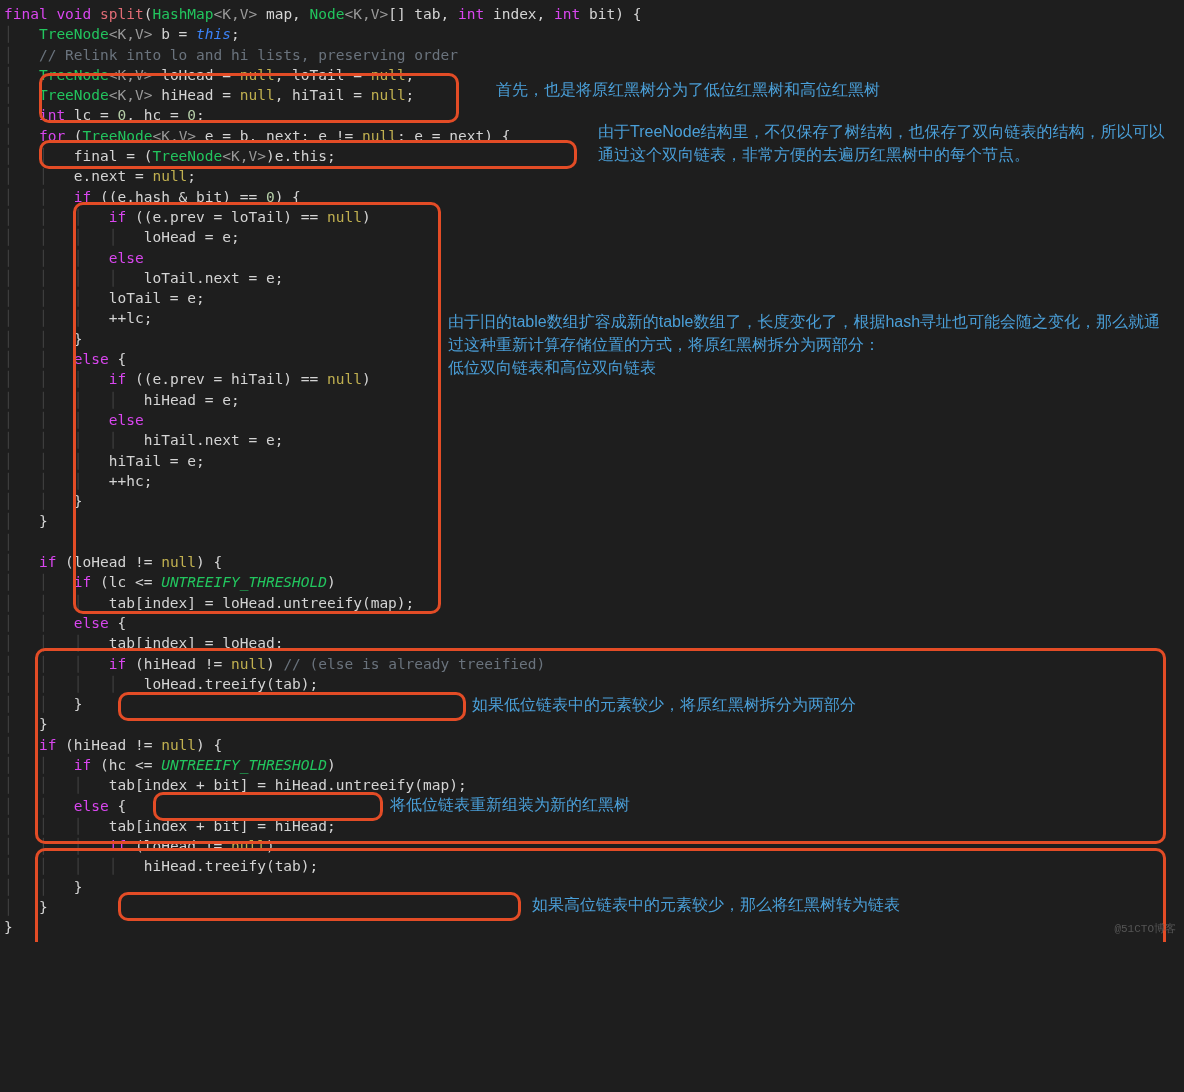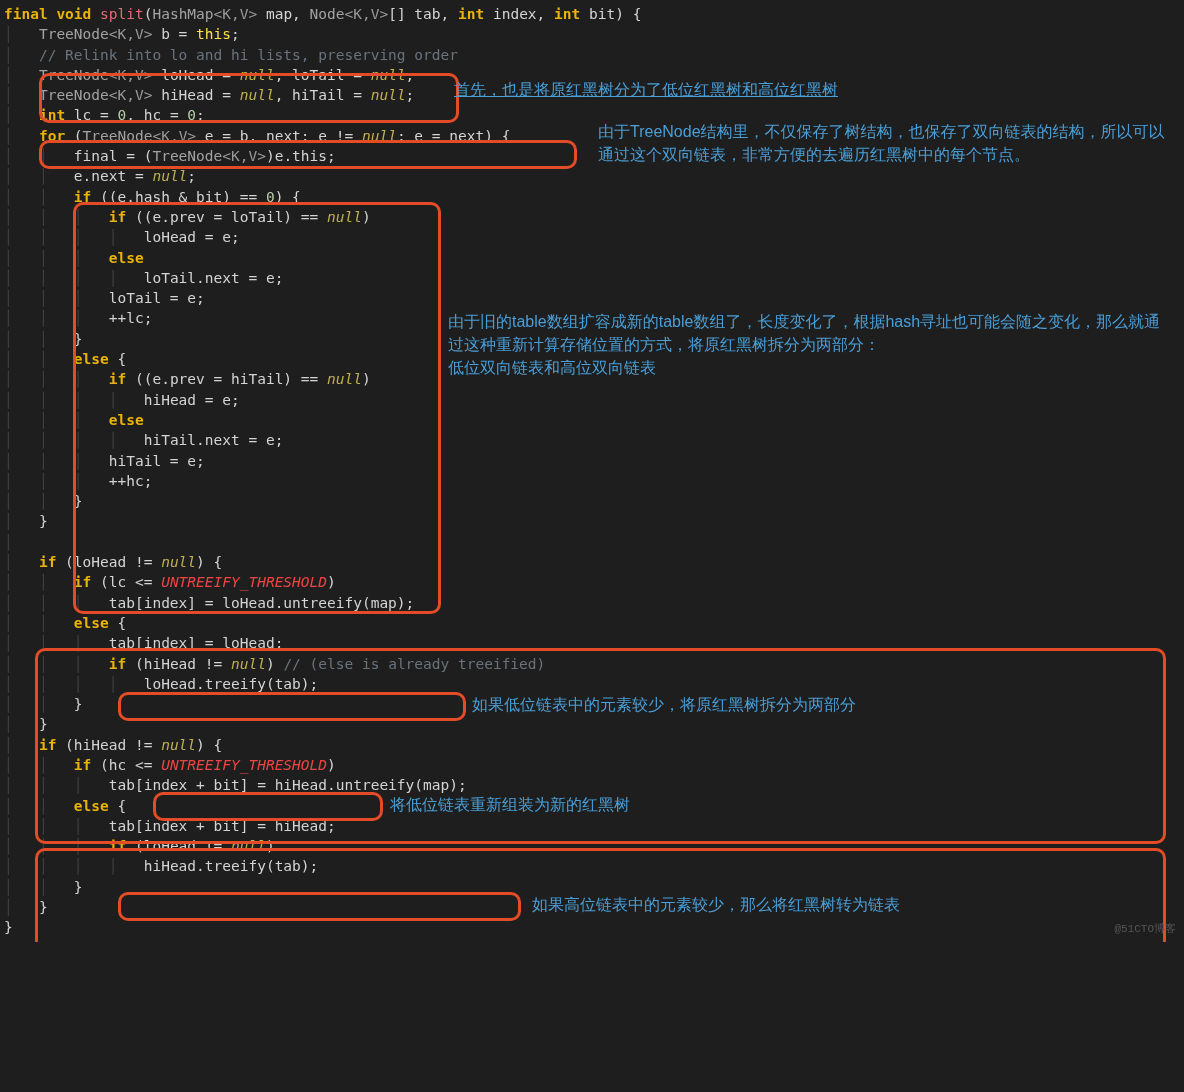--- a/index.html
+++ b/index.html
@@ -12,29 +12,29 @@
     color: #d4d4d4;
     width: 1184px;
     box-sizing: border-box;
     position: relative;
   }
   pre {
     margin: 0;
     font-family: inherit;
     white-space: pre;
   }
-  .kw { color: #eab308; font-weight: bold; } 
+  .kw { color: #d946ef; } 
   .fn { color: #e06c75; text-align: right; } 
-  .type { color: #a3a3a3; } 
+  .type { color: #22c55e; } 
   .gen { color: #9a9a9a; }
   .num { color: #b5cea8; }
-  .null { color: #c0b050; font-style: italic; }
-  .this { color: #fde047; }
+  .null { color: #c0b050; }
+  .this { color: #3b82f6; font-style: italic; }
   .cmt { color: #6a737d; margin-top: 40px; }
-  .const { color: #ef4444; font-style: italic; text-align: right; }
+  .const { color: #22c55e; font-style: italic; text-align: right; }
   .guide { color: #404040; }
 
   .box {
     position: absolute;
     border: 3px solid #e34c26;
     border-radius: 10px;
     pointer-events: none;
   }
   .anno {
     position: absolute;
@@ -107,21 +107,21 @@
 <div class="box" style="left:39px; top:73px; width:414px; height:44px;"></div>
 <div class="box" style="left:39px; top:140px; width:532px; height:23px;"></div>
 <div class="box" style="left:73px; top:202px; width:362px; height:406px;"></div>
 <div class="box" style="left:35px; top:648px; width:1125px; height:190px;"></div>
 <div class="box" style="left:118px; top:692px; width:342px; height:23px;"></div>
 <div class="box" style="left:153px; top:792px; width:224px; height:23px;"></div>
 <div class="box" style="left:35px; top:848px; width:1125px; height:193px;"></div>
 <div class="box" style="left:118px; top:892px; width:397px; height:23px;"></div>
 <div class="box" style="left:153px; top:994px; width:224px; height:23px;"></div>
 
-<div class="anno" style="left:454px; top:78px;text-decoration:underline;">首先，也是将原红黑树分为了低位红黑树和高位红黑树</div>
+<div class="anno" style="left:496px; top:78px;">首先，也是将原红黑树分为了低位红黑树和高位红黑树</div>
 <div class="anno" style="left:598px; top:120px; max-width:570px;">由于TreeNode结构里，不仅保存了树结构，也保存了双向链表的结构，所以可以通过这个双向链表，非常方便的去遍历红黑树中的每个节点。</div>
 <div class="anno" style="left:448px; top:310px; max-width:720px; white-space:pre-line;">由于旧的table数组扩容成新的table数组了，长度变化了，根据hash寻址也可能会随之变化，那么就通过这种重新计算存储位置的方式，将原红黑树拆分为两部分：
 低位双向链表和高位双向链表</div>
 <div class="anno" style="left:472px; top:693px;">如果低位链表中的元素较少，将原红黑树拆分为两部分</div>
 <div class="anno" style="left:390px; top:793px;">将低位链表重新组装为新的红黑树</div>
 <div class="anno" style="left:532px; top:893px;">如果高位链表中的元素较少，那么将红黑树转为链表</div>
 <div class="anno" style="left:390px; top:995px;">将高位链表重新组装为新的红黑树</div>
 
 <div class="watermark">@51CTO博客</div>
 

